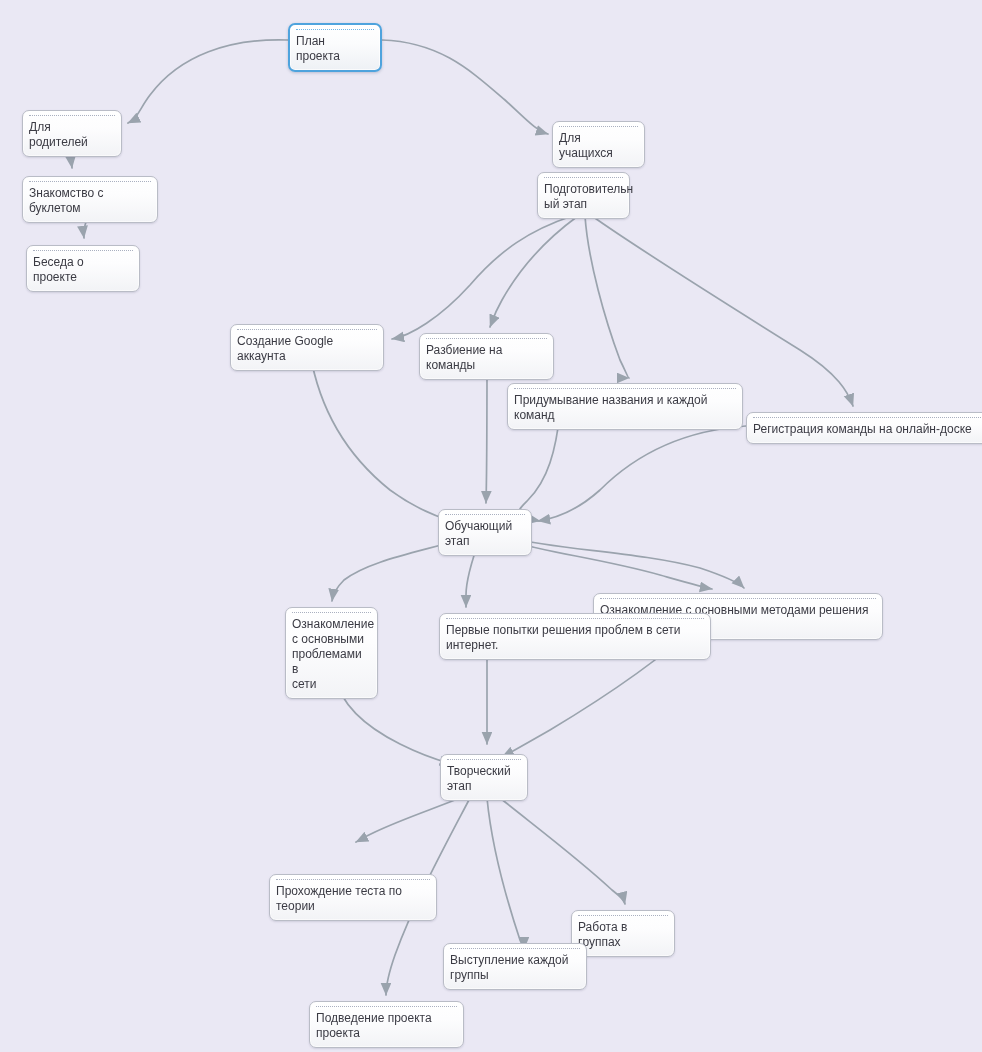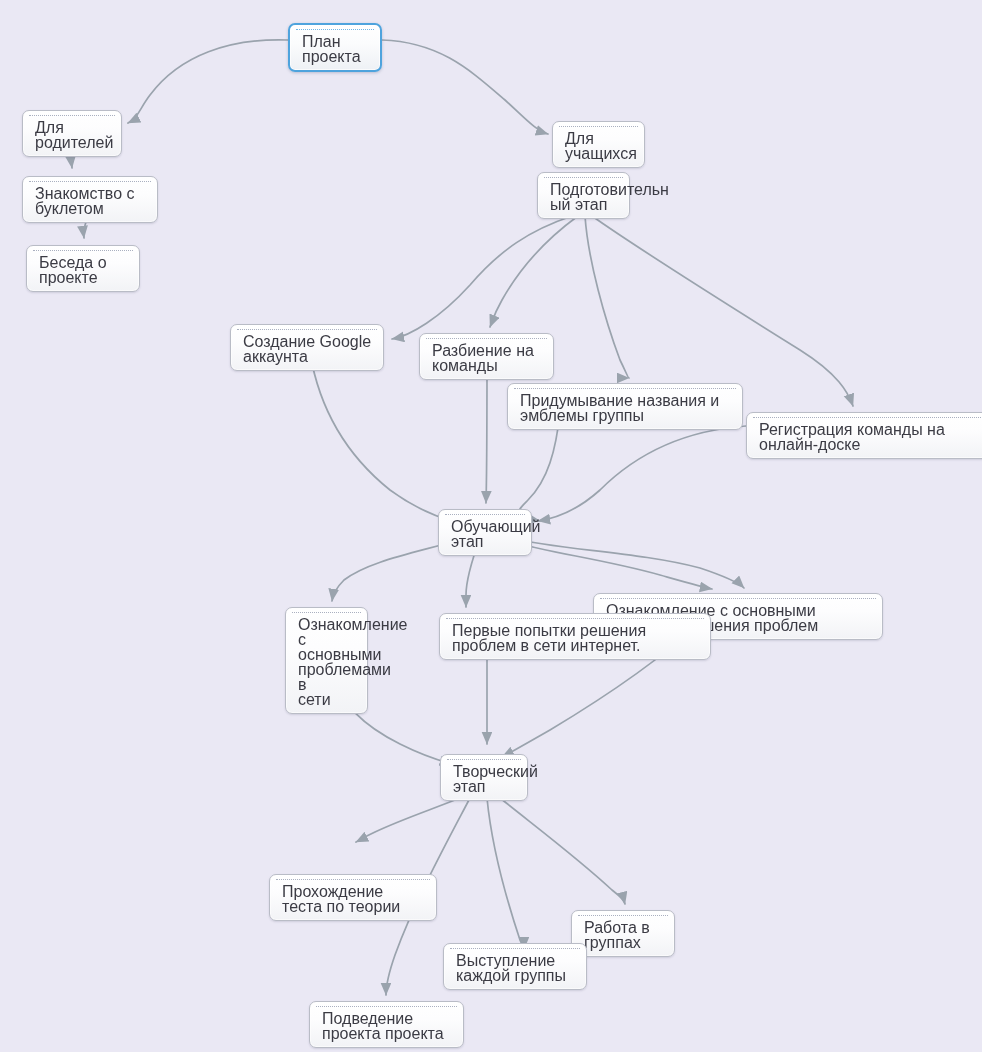--- a/index.html
+++ b/index.html
@@ -24,23 +24,23 @@
     pointer-events: none;
   }
   .node {
     position: absolute;
     box-sizing: border-box;
     border: 1px solid #b9bcc6;
     border-radius: 7px;
     background: linear-gradient(to bottom, #ffffff 0%, #fdfdfe 38%, #f2f3f6 100%);
     box-shadow: 0 1px 2px rgba(80,80,110,0.18), 0 0 0 1px rgba(255,255,255,0.6) inset;
     color: #3b3b44;
-    font-size: 16px;
+    font-size: 12px;
     line-height: 15px;
-    padding: 9px 10px 6px 12px;
+    padding: 9px 10px 6px 6px;
     white-space: pre-line;
   }
   .node.root {
     border: 2px solid #4ea3dd;
     background: linear-gradient(to bottom, #ffffff 0%, #fbfcfd 40%, #eef1f5 100%);
     box-shadow: 0 1px 3px rgba(70,90,130,0.30), 0 0 0 1px rgba(255,255,255,0.7) inset;
   }
   .handle {
     position: absolute;
     left: 6px;
@@ -97,24 +97,24 @@
   <div id="nodes-layer">
       <div class="node root" style="left: 288px; top: 23px; width: 94px; min-height: 30px;"><span class="handle"></span><span class="node-label">План проекта</span></div>
       <div class="node" style="left: 22px; top: 110px; width: 100px; min-height: 29px;"><span class="handle"></span><span class="node-label">Для родителей</span></div>
       <div class="node" style="left: 22px; top: 176px; width: 136px; min-height: 29px;"><span class="handle"></span><span class="node-label">Знакомство с буклетом</span></div>
       <div class="node" style="left: 26px; top: 245px; width: 114px; min-height: 29px;"><span class="handle"></span><span class="node-label">Беседа о проекте</span></div>
       <div class="node" style="left: 552px; top: 121px; width: 93px; min-height: 29px;"><span class="handle"></span><span class="node-label">Для учащихся</span></div>
       <div class="node" style="left: 537px; top: 172px; width: 93px; min-height: 44px;"><span class="handle"></span><span class="node-label">Подготовительн
 ый этап</span></div>
       <div class="node" style="left: 230px; top: 324px; width: 154px; min-height: 29px;"><span class="handle"></span><span class="node-label">Создание Google аккаунта</span></div>
       <div class="node" style="left: 419px; top: 333px; width: 135px; min-height: 29px;"><span class="handle"></span><span class="node-label">Разбиение на команды</span></div>
-      <div class="node" style="left: 507px; top: 383px; width: 236px; min-height: 29px;"><span class="handle"></span><span class="node-label">Придумывание названия и эмблемы группы</span></div>
+      <div class="node" style="left: 507px; top: 383px; width: 236px; min-height: 29px;"><span class="handle"></span><span class="node-label">Придумывание названия и каждой команд</span></div>
       <div class="node" style="left: 746px; top: 412px; width: 256px; min-height: 29px;"><span class="handle"></span><span class="node-label">Регистрация команды на онлайн-доске</span></div>
       <div class="node" style="left: 438px; top: 509px; width: 94px; min-height: 29px;"><span class="handle"></span><span class="node-label">Обучающий этап</span></div>
-      <div class="node" style="left: 285px; top: 607px; width: 83px; min-height: 70px;"><span class="handle"></span><span class="node-label">Ознакомление
+      <div class="node" style="left: 285px; top: 607px; width: 93px; min-height: 70px;"><span class="handle"></span><span class="node-label">Ознакомление
 с основными
 проблемами в
 сети</span></div>
       <div class="node" style="left: 593px; top: 593px; width: 290px; min-height: 29px;"><span class="handle"></span><span class="node-label">Ознакомление с основными методами решения проблем</span></div>
       <div class="node" style="left: 439px; top: 613px; width: 272px; min-height: 29px;"><span class="handle"></span><span class="node-label">Первые попытки решения проблем в сети интернет.</span></div>
       <div class="node" style="left: 440px; top: 754px; width: 88px; min-height: 44px;"><span class="handle"></span><span class="node-label">Творческий
 этап</span></div>
       <div class="node" style="left: 269px; top: 874px; width: 168px; min-height: 29px;"><span class="handle"></span><span class="node-label">Прохождение теста по теории</span></div>
       <div class="node" style="left: 571px; top: 910px; width: 104px; min-height: 29px;"><span class="handle"></span><span class="node-label">Работа в группах</span></div>
       <div class="node" style="left: 443px; top: 943px; width: 144px; min-height: 29px;"><span class="handle"></span><span class="node-label">Выступление каждой группы</span></div>

